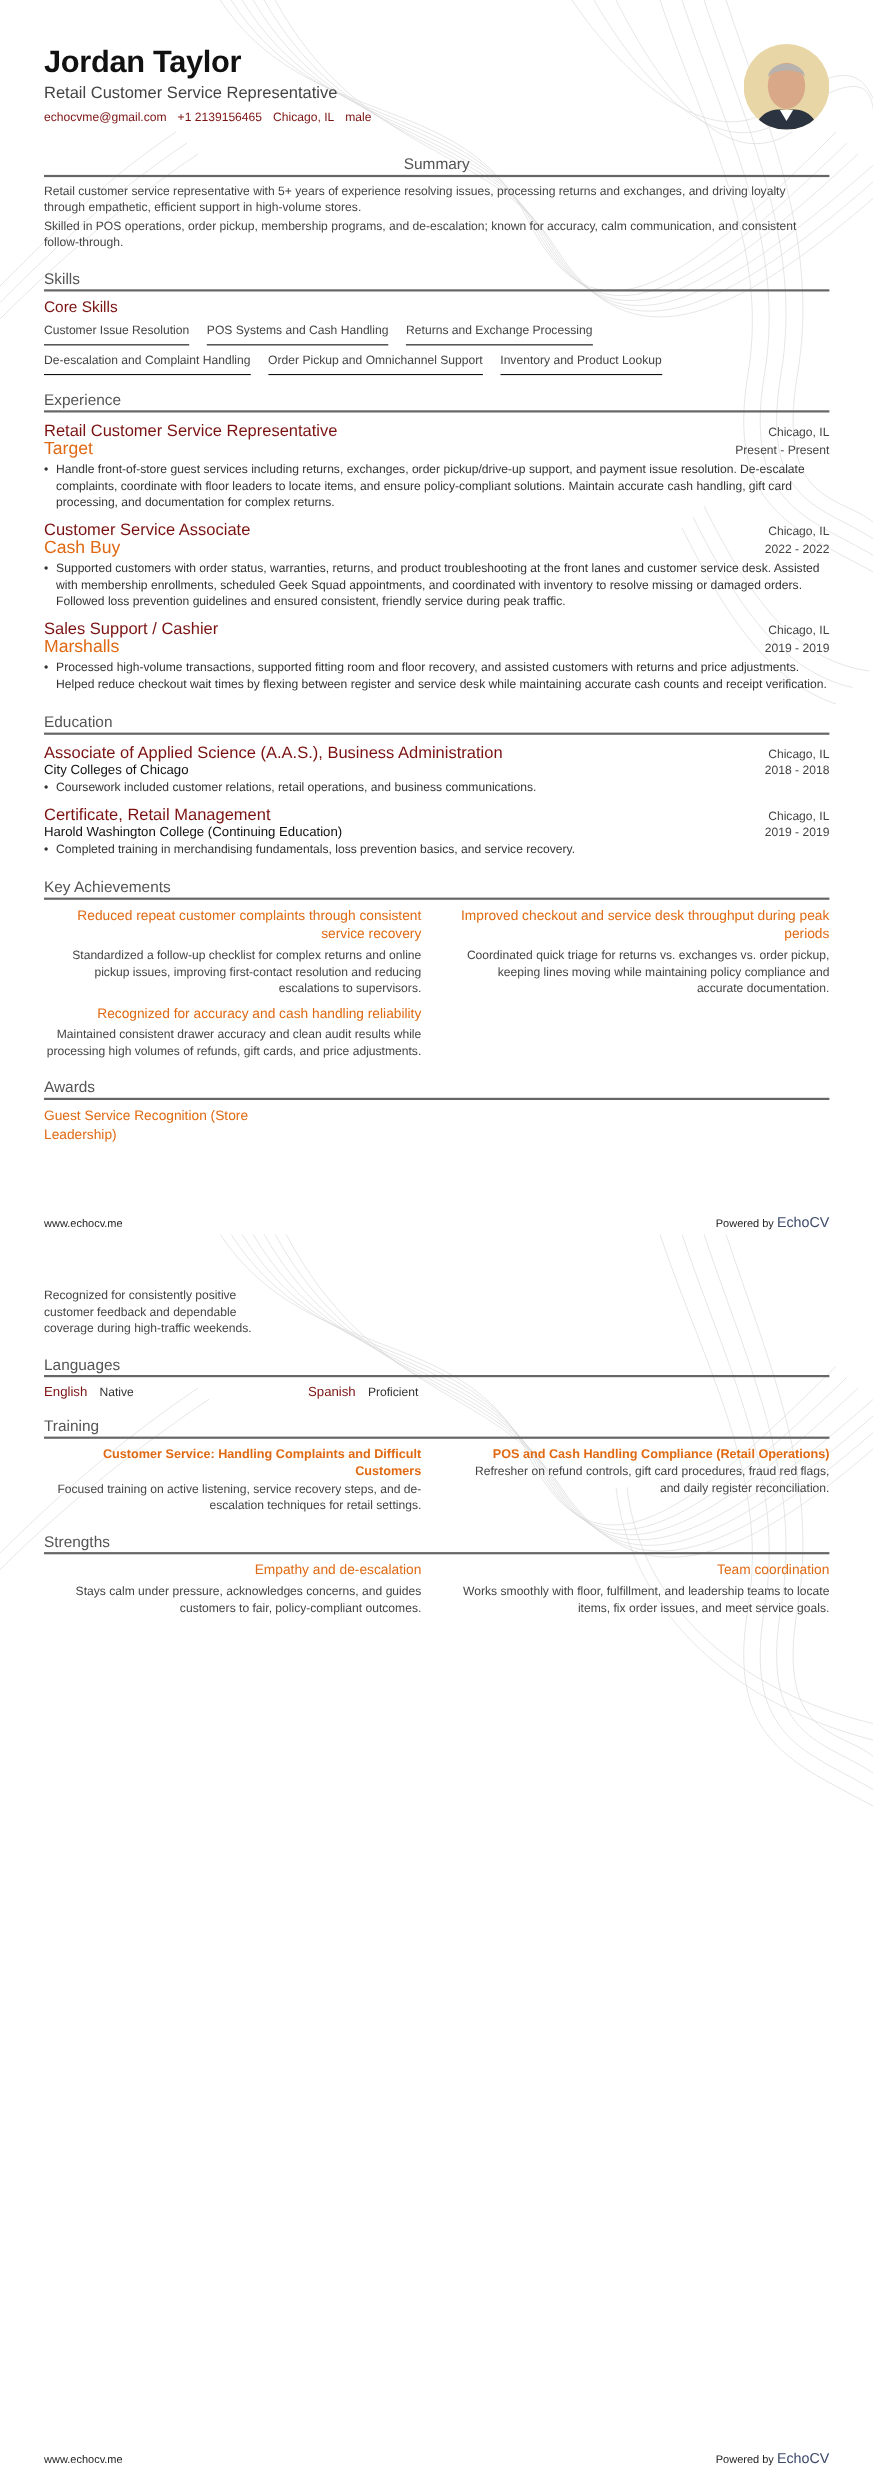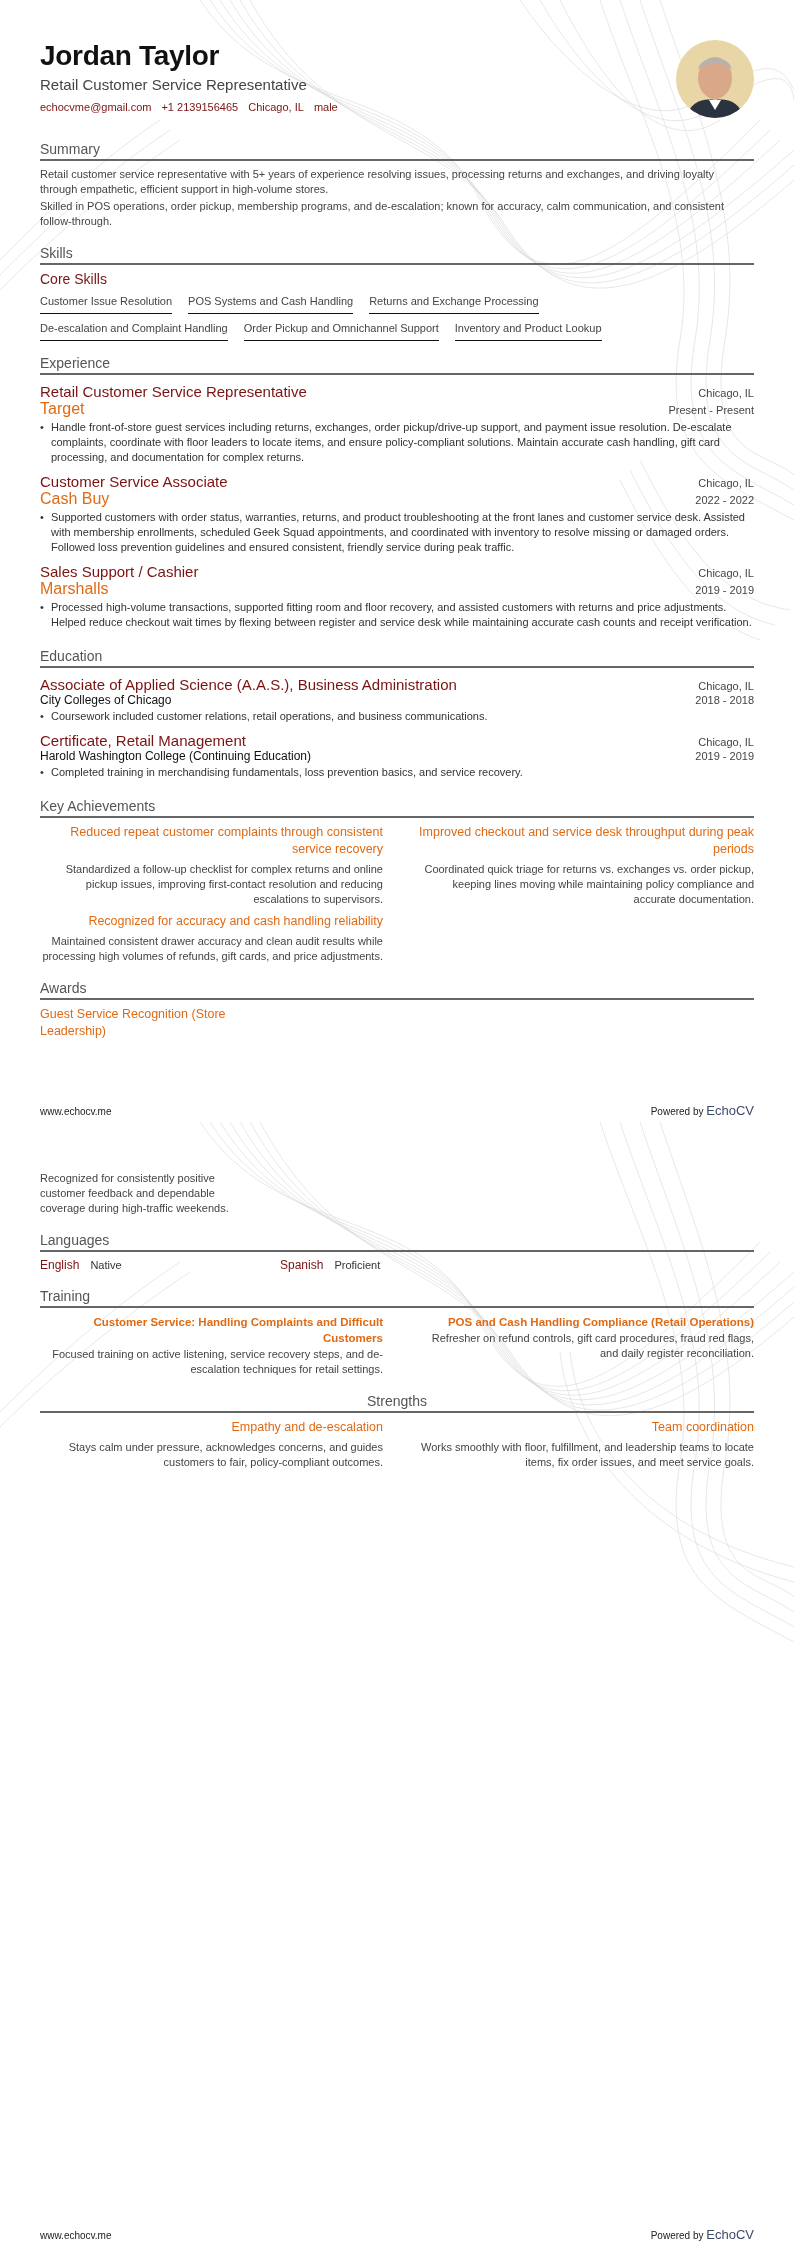--- a/index.html
+++ b/index.html
@@ -79,21 +79,21 @@
   <div class="content" style="padding-top:40px;">
     <div class="name">Jordan Taylor</div>
     <div class="title">Retail Customer Service Representative</div>
     <div class="contacts">
       <span>echocvme@gmail.com</span>
       <span>+1 2139156465</span>
       <span>Chicago, IL</span>
       <span>male</span>
     </div>
 
-    <div class="section-title" style="margin-top:28px;">Summary</div>
+    <div class="section-title" style="margin-top:28px;text-align:center;">Summary</div>
     <p class="text" style="margin-top:6px;">Retail customer service representative with 5+ years of experience resolving issues, processing returns and exchanges, and driving loyalty through empathetic, efficient support in high-volume stores.</p>
     <p class="text" style="margin-top:2px;">Skilled in POS operations, order pickup, membership programs, and de-escalation; known for accuracy, calm communication, and consistent follow-through.</p>
 
     <div class="section-title" style="margin-top:16px;">Skills</div>
     <div class="skill-group">Core Skills</div>
     <div class="skill-row">
       <span class="skill">Customer Issue Resolution</span>
       <span class="skill">POS Systems and Cash Handling</span>
       <span class="skill">Returns and Exchange Processing</span>
     </div>
@@ -247,21 +247,21 @@
       <div>
         <div class="train-title">Customer Service: Handling Complaints and Difficult Customers</div>
         <div class="ach-desc" style="margin-top:1px;">Focused training on active listening, service recovery steps, and de-escalation techniques for retail settings.</div>
       </div>
       <div>
         <div class="train-title">POS and Cash Handling Compliance (Retail Operations)</div>
         <div class="ach-desc" style="margin-top:1px;">Refresher on refund controls, gift card procedures, fraud red flags, and daily register reconciliation.</div>
       </div>
     </div>
 
-    <div class="section-title" style="margin-top:16px;text-align:center;">Strengths</div>
+    <div class="section-title" style="margin-top:16px;">Strengths</div>
     <div class="grid2">
       <div>
         <div class="ach-title">Empathy and de-escalation</div>
         <div class="ach-desc">Stays calm under pressure, acknowledges concerns, and guides customers to fair, policy-compliant outcomes.</div>
       </div>
       <div>
         <div class="ach-title">Team coordination</div>
         <div class="ach-desc">Works smoothly with floor, fulfillment, and leadership teams to locate items, fix order issues, and meet service goals.</div>
       </div>
     </div>

